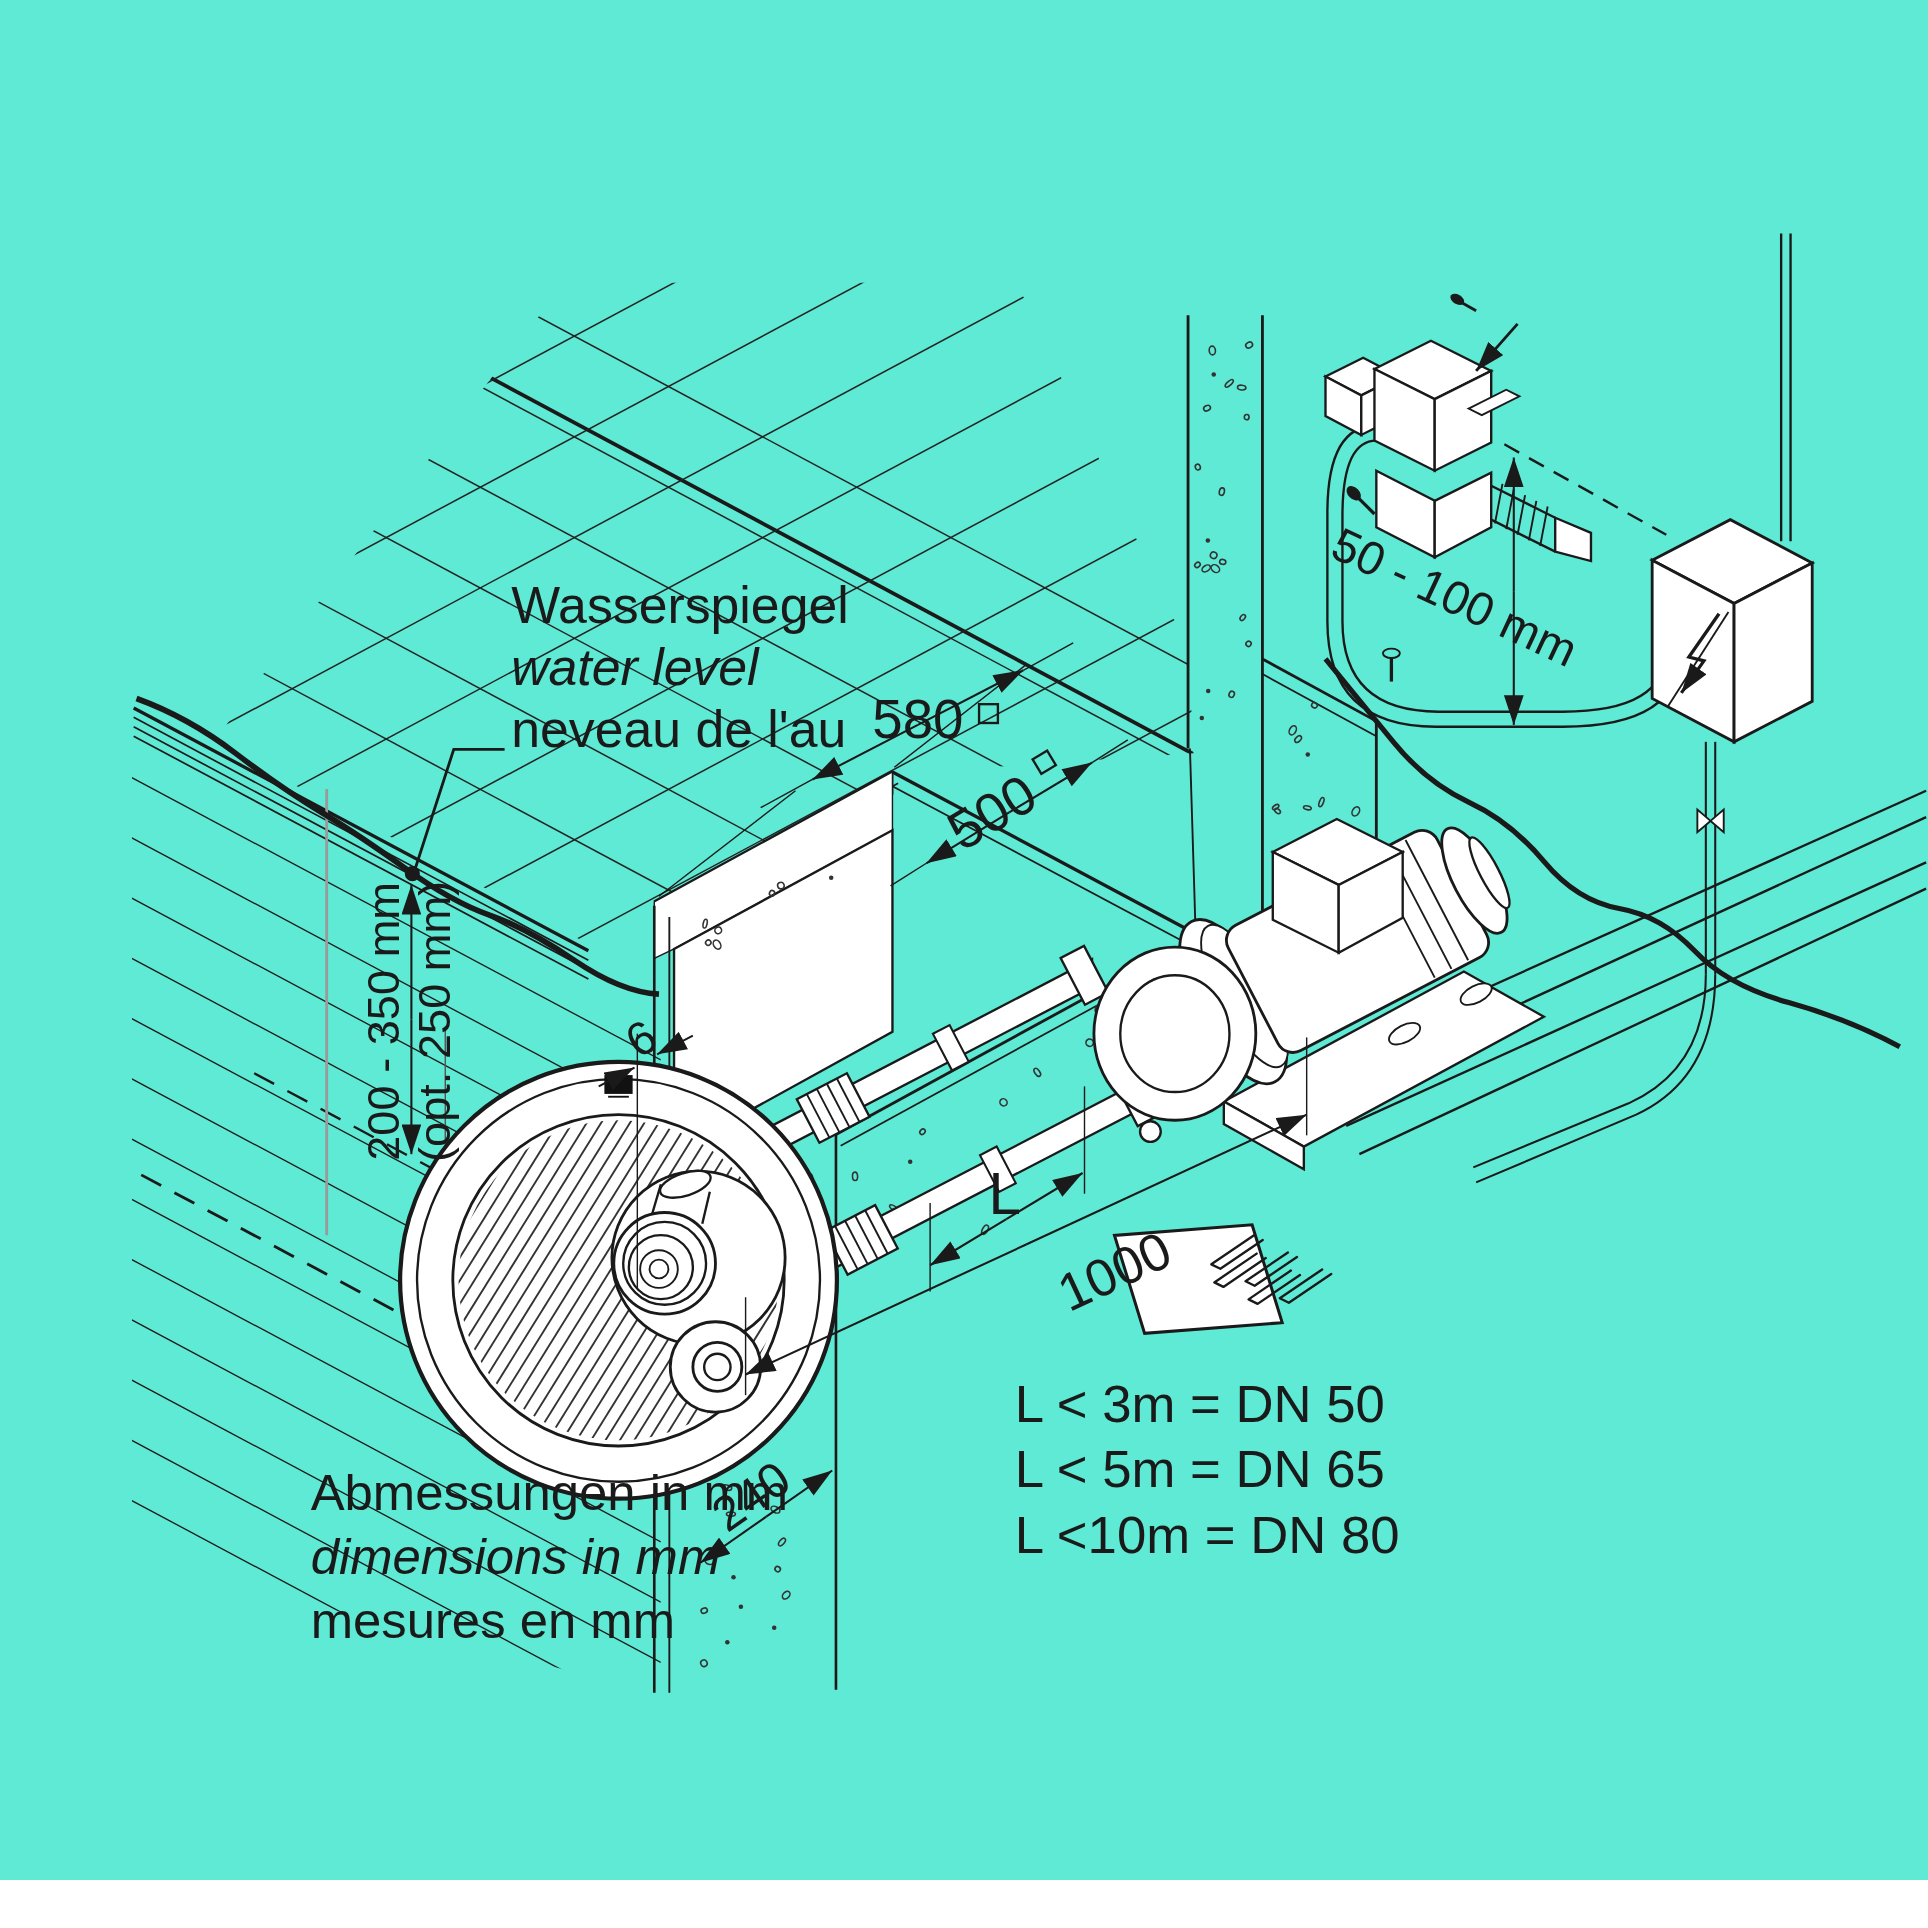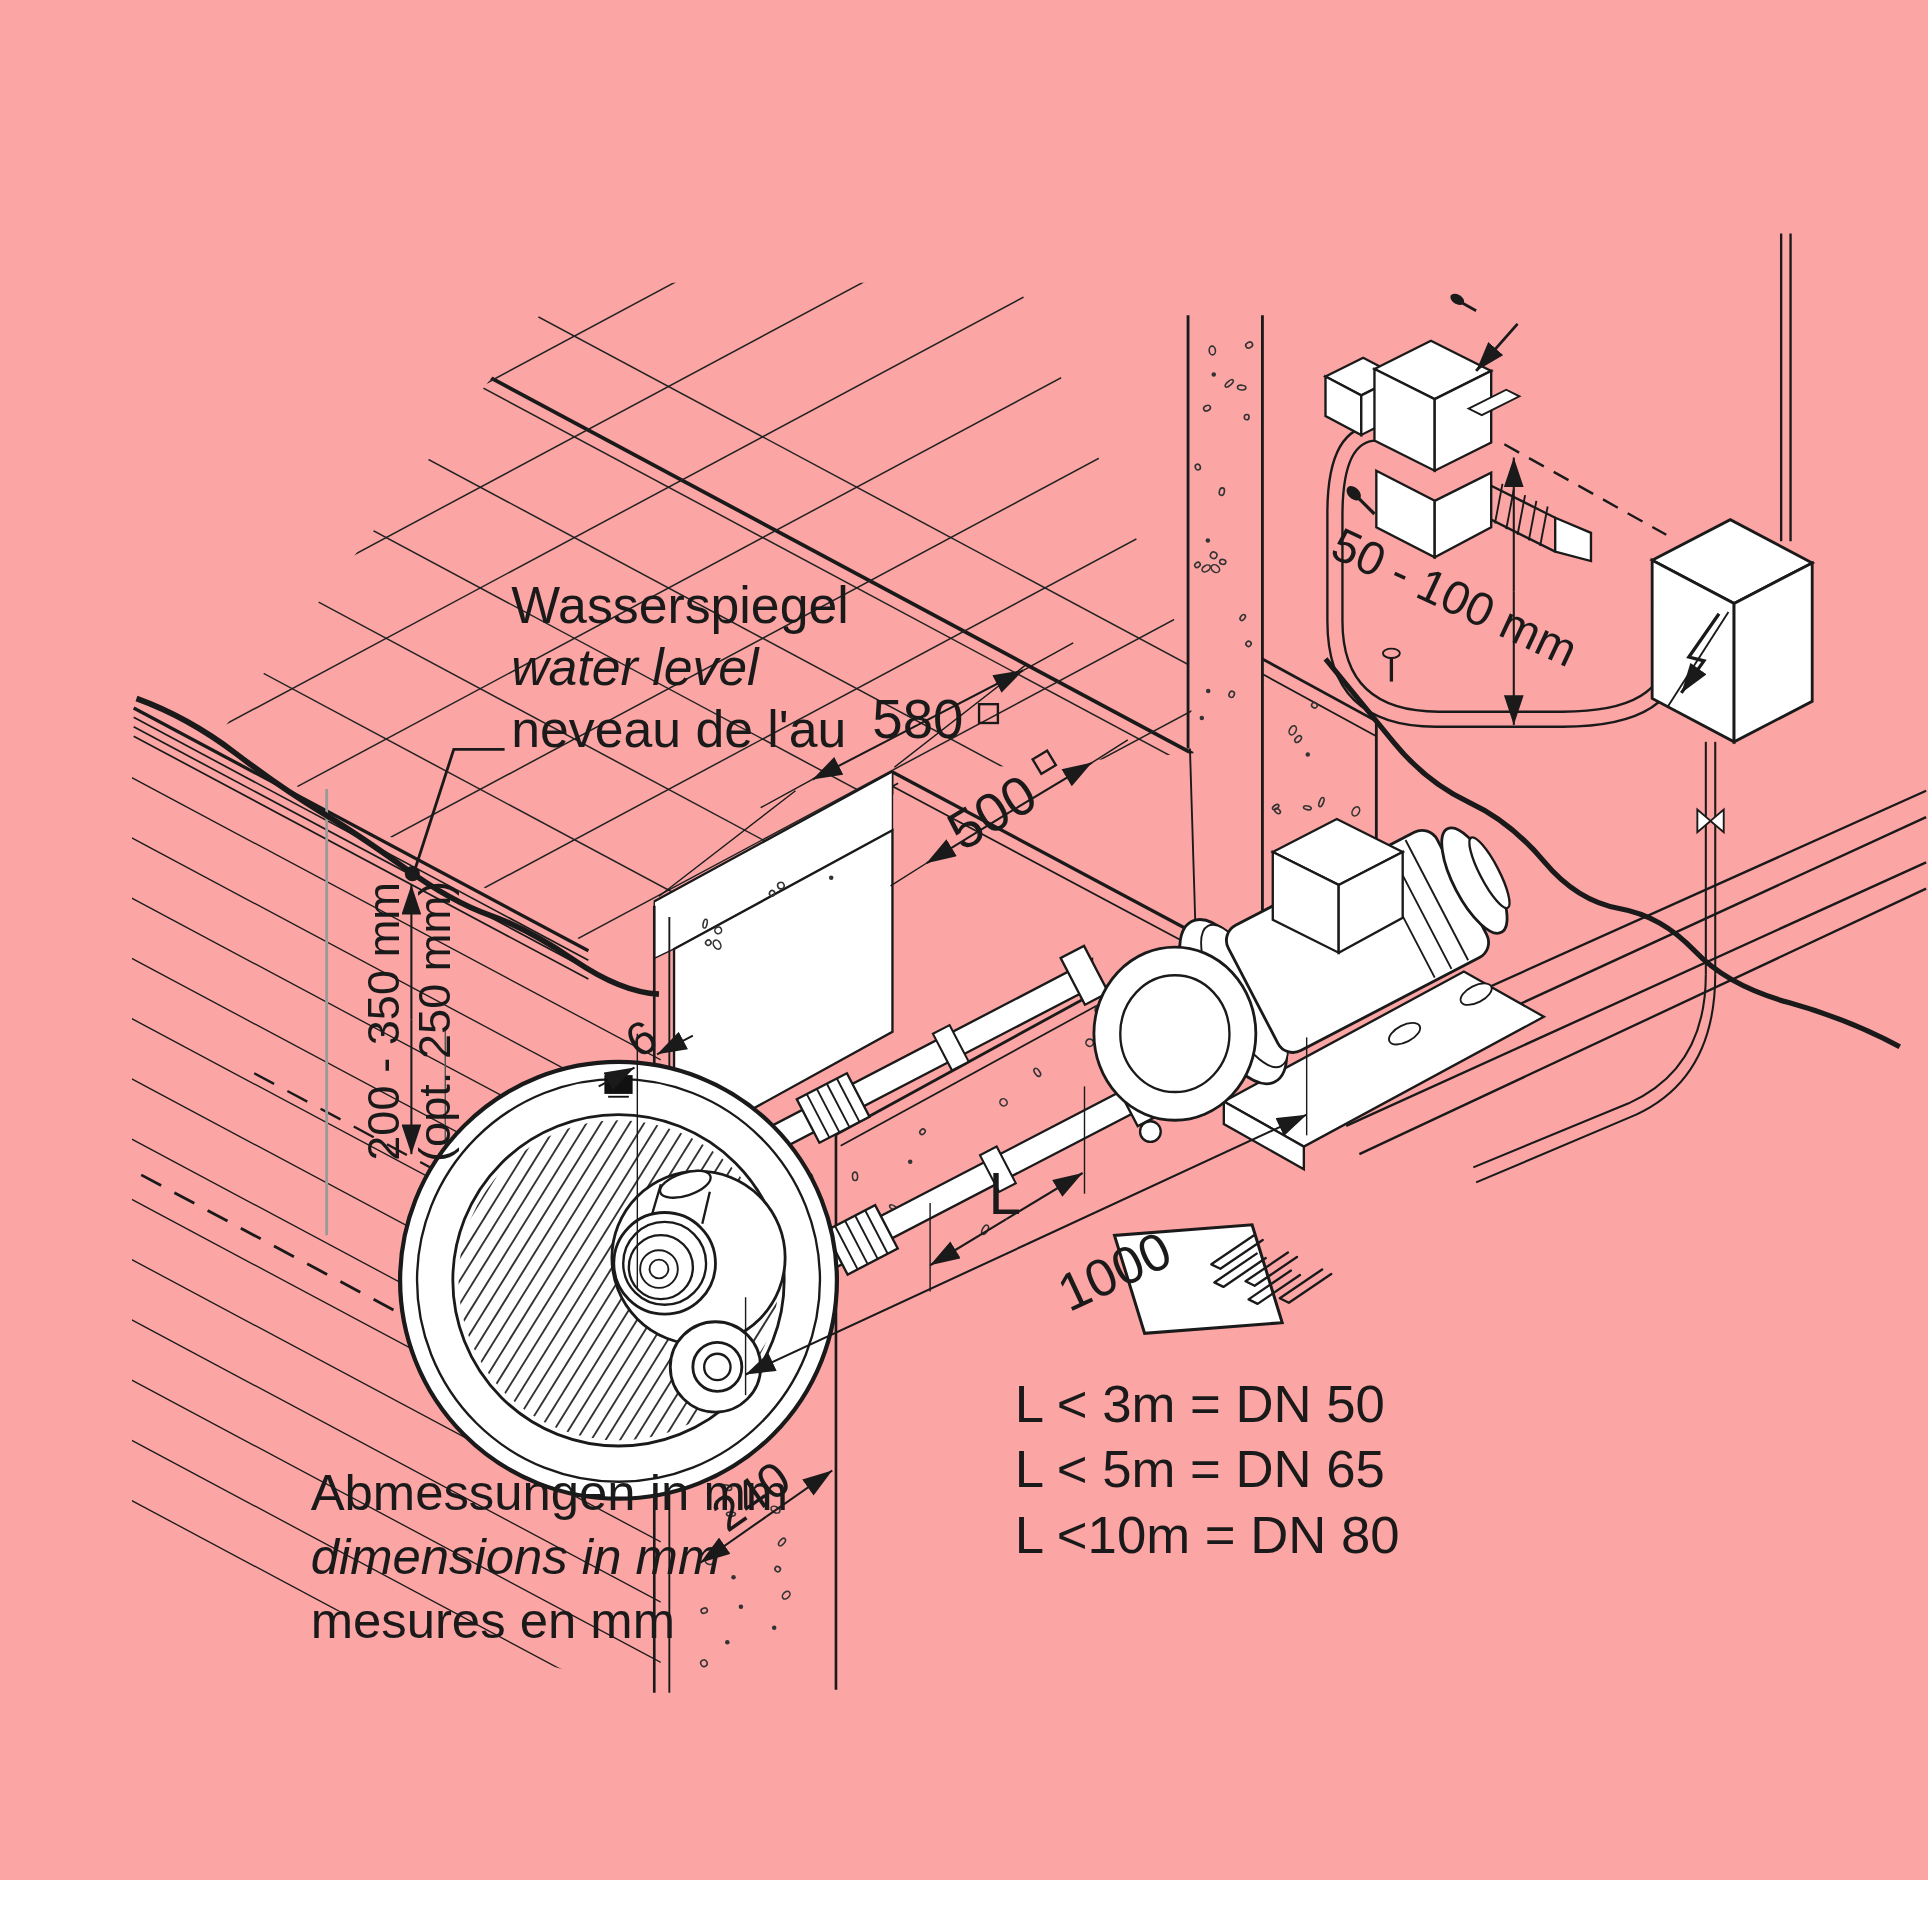--- a/index.html
+++ b/index.html
@@ -1,16 +1,16 @@
 <!DOCTYPE html>
 <html style="font-size:15px"><head>
 <meta charset="utf-8">
 <style>
   html,body{margin:0;padding:0;background:#ffffff;}
-  #stage{position:relative;width:1928px;height:1880px;background:#fca5a5;overflow:hidden;}
+  #stage{position:relative;width:1928px;height:1880px;background:#5eead4;overflow:hidden;}
   svg{position:absolute;left:0;top:0;}
   text{font-family:"Liberation Sans","DejaVu Sans",sans-serif;fill:#1a1a1a;}
   .it{font-style:italic;}
   .thin{stroke:#1a1a1a;stroke-width:1.5;fill:none;}
   .ln{stroke:#1a1a1a;fill:none;}
 </style>
 </head>
 <body>
 
 <div id="stage">

